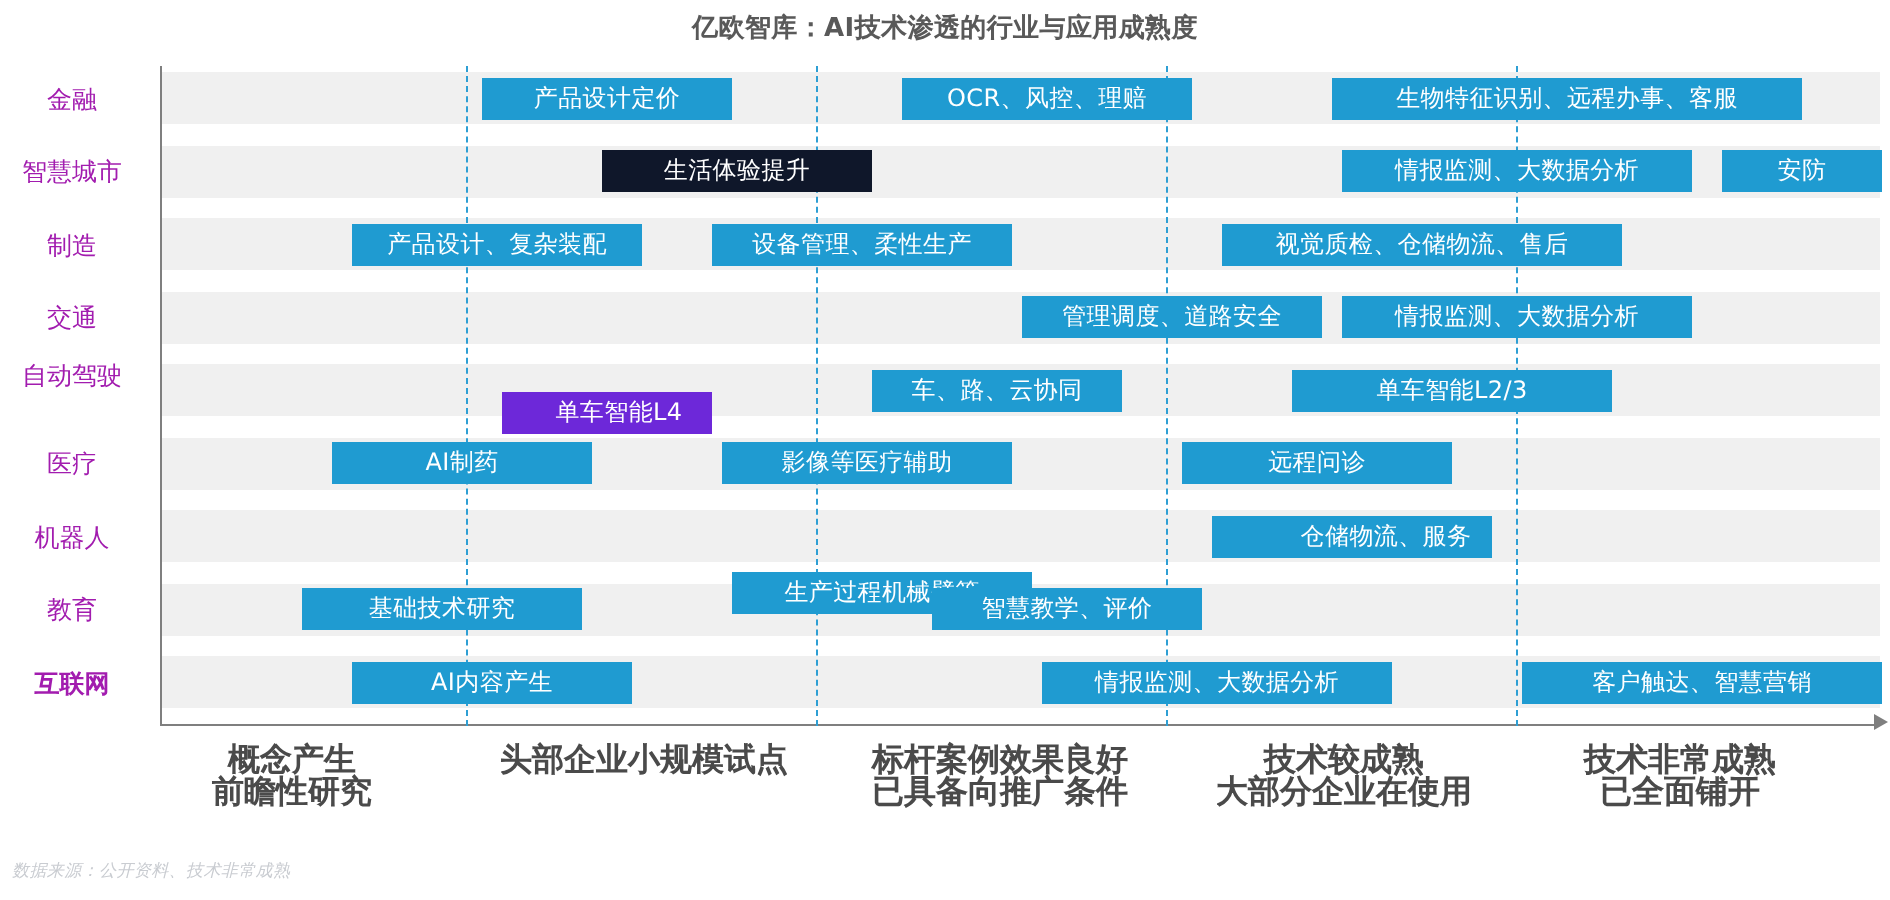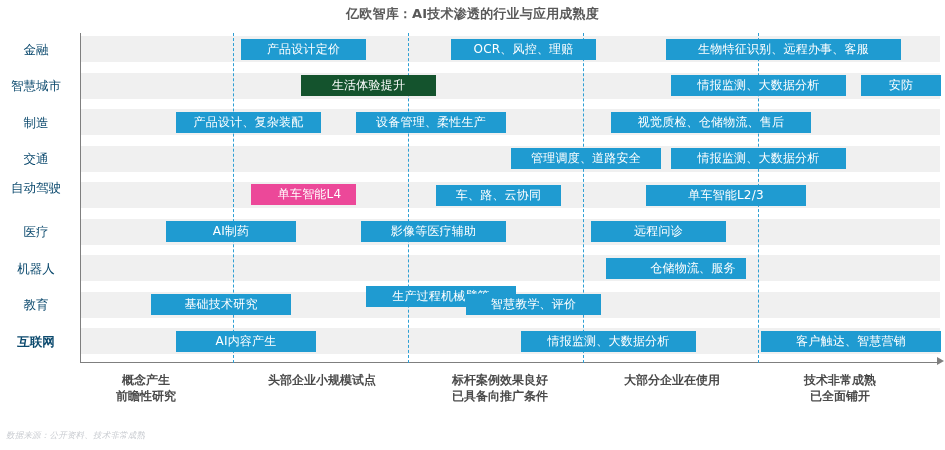--- a/index.html
+++ b/index.html
@@ -57,42 +57,42 @@
     height: 330px;
     border-left: 1.5px dashed #2e9fd4;
   }
   
   .cat-label {
     position: absolute;
     left: 0;
     width: 72px;
     text-align: center;
     font-size: 12.5px;
-    color: #0c4a6e;
+    color: #a21caf;
     line-height: 15px;
     font-weight: 500;
   }
   
   .bar {
     position: absolute;
     background: #1f9bd1;
     color: #ffffff;
     font-size: 12px;
     line-height: 21px;
     height: 21px;
     text-align: center;
     white-space: nowrap;
     box-sizing: border-box;
     letter-spacing: 0.2px;
   }
   
   .stage-caption {
     position: absolute;
     text-align: center;
-    font-size: 12px;
+    font-size: 16px;
     color: #4a4a4a;
     line-height: 16px;
     font-weight: 600;
   }
   .stage-caption span {
     display: block;
   }
   .footer-note {
     position: absolute;
     left: 6px;
@@ -135,29 +135,29 @@
     <div id="dividers">
         <div class="stage-divider" style="left: 152px; border-left-color: rgb(46, 159, 212);"></div>
         <div class="stage-divider" style="left: 327px; border-left-color: rgb(46, 159, 212);"></div>
         <div class="stage-divider" style="left: 502px; border-left-color: rgb(46, 159, 212);"></div>
         <div class="stage-divider" style="left: 677px; border-left-color: rgb(46, 159, 212);"></div>
       </div>
     <div id="bars">
         <div class="bar" style="left: 160px; width: 125px; top: 5.5px; background: rgb(31, 155, 209);">产品设计定价</div>
         <div class="bar" style="left: 370px; width: 145px; top: 5.5px; background: rgb(31, 155, 209);">OCR、风控、理赔</div>
         <div class="bar" style="left: 585px; width: 235px; top: 5.5px; background: rgb(31, 155, 209);">生物特征识别、远程办事、客服</div>
-        <div class="bar" style="left: 220px; width: 135px; top: 42px; background: #14532d;">生活体验提升</div>
+        <div class="bar" style="left: 220px; width: 135px; top: 42px; background: #0f172a;">生活体验提升</div>
         <div class="bar" style="left: 590px; width: 175px; top: 42px; background: rgb(31, 155, 209);">情报监测、大数据分析</div>
         <div class="bar" style="left: 780px; width: 80px; top: 42px; background: rgb(31, 155, 209);">安防</div>
         <div class="bar" style="left: 95px; width: 145px; top: 78.5px; background: rgb(31, 155, 209);">产品设计、复杂装配</div>
         <div class="bar" style="left: 275px; width: 150px; top: 78.5px; background: rgb(31, 155, 209);">设备管理、柔性生产</div>
         <div class="bar" style="left: 530px; width: 200px; top: 78.5px; background: rgb(31, 155, 209);">视觉质检、仓储物流、售后</div>
         <div class="bar" style="left: 430px; width: 150px; top: 115px; background: rgb(31, 155, 209);">管理调度、道路安全</div>
         <div class="bar" style="left: 590px; width: 175px; top: 115px; background: rgb(31, 155, 209);">情报监测、大数据分析</div>
-        <div class="bar" style="left: 170px; width: 105px; top: 151px; background: #ec4899; padding-left: 12px;">单车智能L4</div>
+        <div class="bar" style="left: 170px; width: 105px; top: 163px; background: #6d28d9; padding-left: 12px;">单车智能L4</div>
         <div class="bar" style="left: 355px; width: 125px; top: 151.5px; background: rgb(31, 155, 209);">车、路、云协同</div>
         <div class="bar" style="left: 565px; width: 160px; top: 151.5px; background: rgb(31, 155, 209);">单车智能L2/3</div>
         <div class="bar" style="left: 85px; width: 130px; top: 188px; background: rgb(31, 155, 209);">AI制药</div>
         <div class="bar" style="left: 280px; width: 145px; top: 188px; background: rgb(31, 155, 209);">影像等医疗辅助</div>
         <div class="bar" style="left: 510px; width: 135px; top: 188px; background: rgb(31, 155, 209);">远程问诊</div>
         <div class="bar" style="left: 285px; width: 150px; top: 224.5px; background: rgb(31, 155, 209); margin-top: 28px;">生产过程机械臂等</div>
         <div class="bar" style="left: 525px; width: 140px; top: 224.5px; background: rgb(31, 155, 209); padding-left: 34px;">仓储物流、服务</div>
         <div class="bar" style="left: 70px; width: 140px; top: 261px; background: rgb(31, 155, 209);">基础技术研究</div>
         <div class="bar" style="left: 385px; width: 135px; top: 261px; background: rgb(31, 155, 209);">智慧教学、评价</div>
         <div class="bar" style="left: 95px; width: 140px; top: 297.5px; background: rgb(31, 155, 209);">AI内容产生</div>
@@ -183,20 +183,21 @@
         <span>前瞻性研究</span>
       </div>
       <div class="stage-caption" style="left: 232px; width: 180px; top: 372px;">
         <span>头部企业小规模试点</span>
       </div>
       <div class="stage-caption" style="left: 410px; width: 180px; top: 372px;">
         <span>标杆案例效果良好</span>
         <span>已具备向推广条件</span>
       </div>
       <div class="stage-caption" style="left: 582px; width: 180px; top: 372px;">
+        <span>技术较成熟</span>
         <span>大部分企业在使用</span>
       </div>
       <div class="stage-caption" style="left: 750px; width: 180px; top: 372px;">
         <span>技术非常成熟</span>
         <span>已全面铺开</span>
       </div>
     </div>
 
   <div class="axis-arrow"></div>
 

